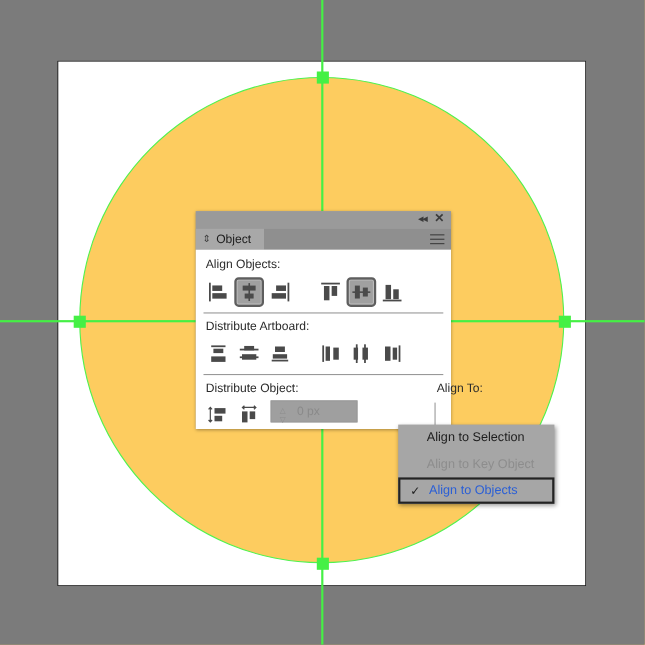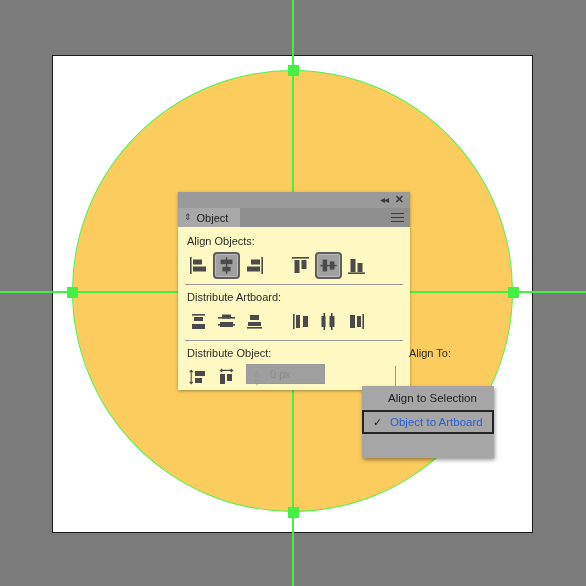--- a/index.html
+++ b/index.html
@@ -54,21 +54,21 @@
     padding:0 12px 0 6px;
     display:flex;align-items:center;gap:5px;
     font-size:11px;color:#1c1c1c;
   }
   #tab-toggle-icon{font-size:9px;color:#3c3c3c;line-height:1;}
   #panel-menu-icon{
     position:absolute;right:6px;top:5px;width:13px;height:9px;
     display:flex;flex-direction:column;justify-content:space-between;
   }
   #panel-menu-icon i{display:block;height:1px;background:#3c3c3c;}
-  #panel-body{position:relative;height:163px;background:#fef9c3;padding:0;}
+  #panel-body{position:relative;height:163px;background:#ffffff;padding:0;}
 
   .sect-label{
     position:absolute;font-size:11px;color:#2b2b2b;white-space:nowrap;
   }
   .divider{position:absolute;height:1px;background:#989898;}
 
   .btnrow{position:absolute;display:flex;}
   .abtn{
     width:27px;height:27px;margin-right:1px;
     display:flex;align-items:center;justify-content:center;
@@ -100,21 +100,21 @@
   #vsep{position:absolute;left:217px;top:2px;width:1px;height:46px;background:#9a9a9a;}
 
   #alignto-btn{
     position:absolute;left:186px;top:26px;width:32px;height:22px;
     background:#a2a2a2;border:1px solid #8d8d8d;box-sizing:border-box;
     display:flex;align-items:center;justify-content:center;gap:1px;
   }
 
   
   #dropdown{
-    position:absolute;left:362px;top:386px;width:132px;height:72px;
+    position:absolute;left:362px;top:386px;width:142px;height:72px;
     background:#a6a6a6;
     box-shadow:1px 2px 4px rgba(0,0,0,.4);
     font-size:11.5px;
   }
   .dd-item{
     position:relative;height:24px;
     display:flex;align-items:center;
     padding-left:26px;
     color:#1d1d1d;
     box-sizing:border-box;
@@ -261,21 +261,21 @@
           <rect x="4" y="4" width="5" height="13" fill="#4a4a4a"></rect>
           <rect x="11" y="5" width="4" height="11" fill="#4a4a4a"></rect>
           <rect x="16.4" y="3" width="1.6" height="15" fill="#4a4a4a"></rect>
         </svg>
       </div>
     </div>
 
     <div class="divider" style="left:7px;top:113px;width:218px;"></div>
 
     <div class="sect-label" style="left:9px;top:120px;">Distribute Object:</div>
-    <div class="sect-label" style="left:231px;top:120px;">Align To:</div>
+    <div class="sect-label" style="left:219px;top:120px;">Align To:</div>
 
     <div style="position:absolute;left:0;top:137px;width:232px;height:26px;">
       <div class="btnrow" style="left:7px;top:0;">
         <div class="abtn">
           <svg class="ico" width="21" height="21" viewBox="0 0 21 21">
             <path d="M3.2 4 L3.2 16 M1.6 5.2 L3.2 3.4 L4.8 5.2 M1.6 14.8 L3.2 16.6 L4.8 14.8" stroke="#4a4a4a" stroke-width="1.1" fill="none"></path>
             <rect x="7" y="4" width="10" height="5" fill="#4a4a4a"></rect>
             <rect x="7" y="11" width="7" height="5" fill="#4a4a4a"></rect>
           </svg>
         </div>
@@ -306,17 +306,20 @@
       </div>
     </div>
 
   </div>
 </div>
 
 <div id="dropdown">
   <div class="dd-item">
     <span>Align to Selection</span>
   </div>
+  <div class="dd-item disabled">
+    <span>Align to Key Object</span>
+  </div>
   <div class="dd-item checked">
     <span class="dd-check">✓</span>
-    <span>Object to Artboard</span>
+    <span>Align to Objects</span>
   </div>
 </div>
 
 </body></html>

